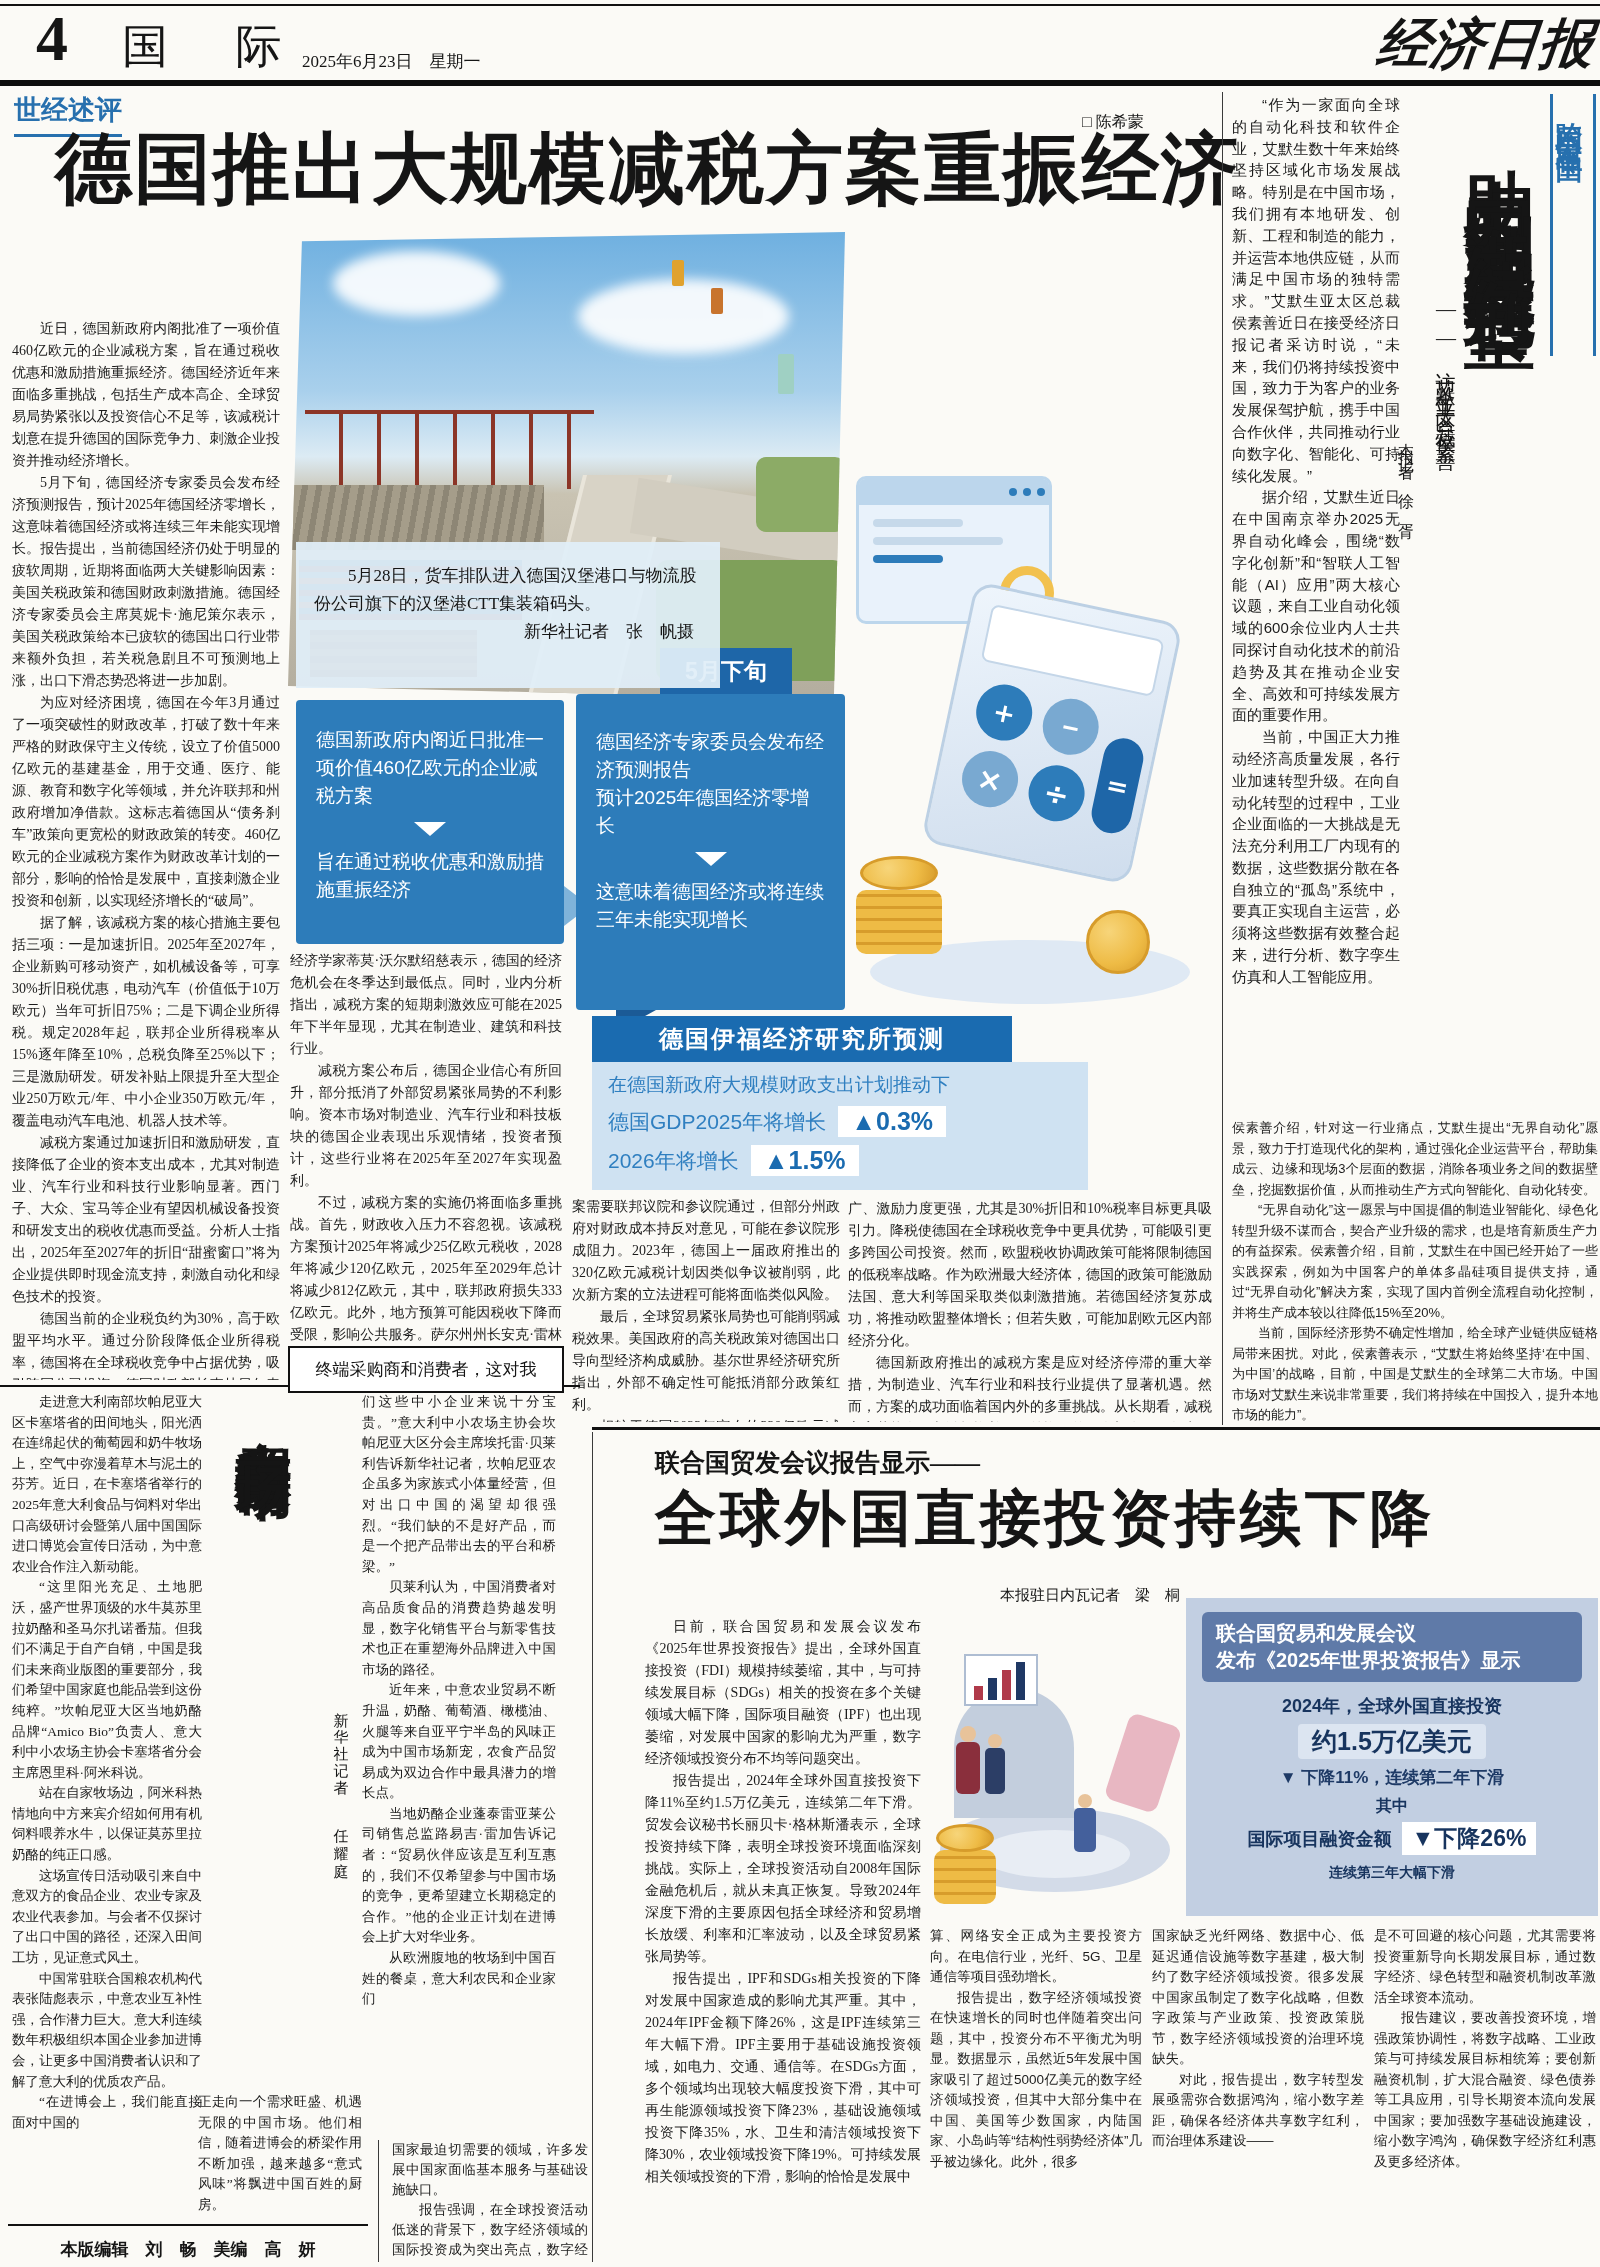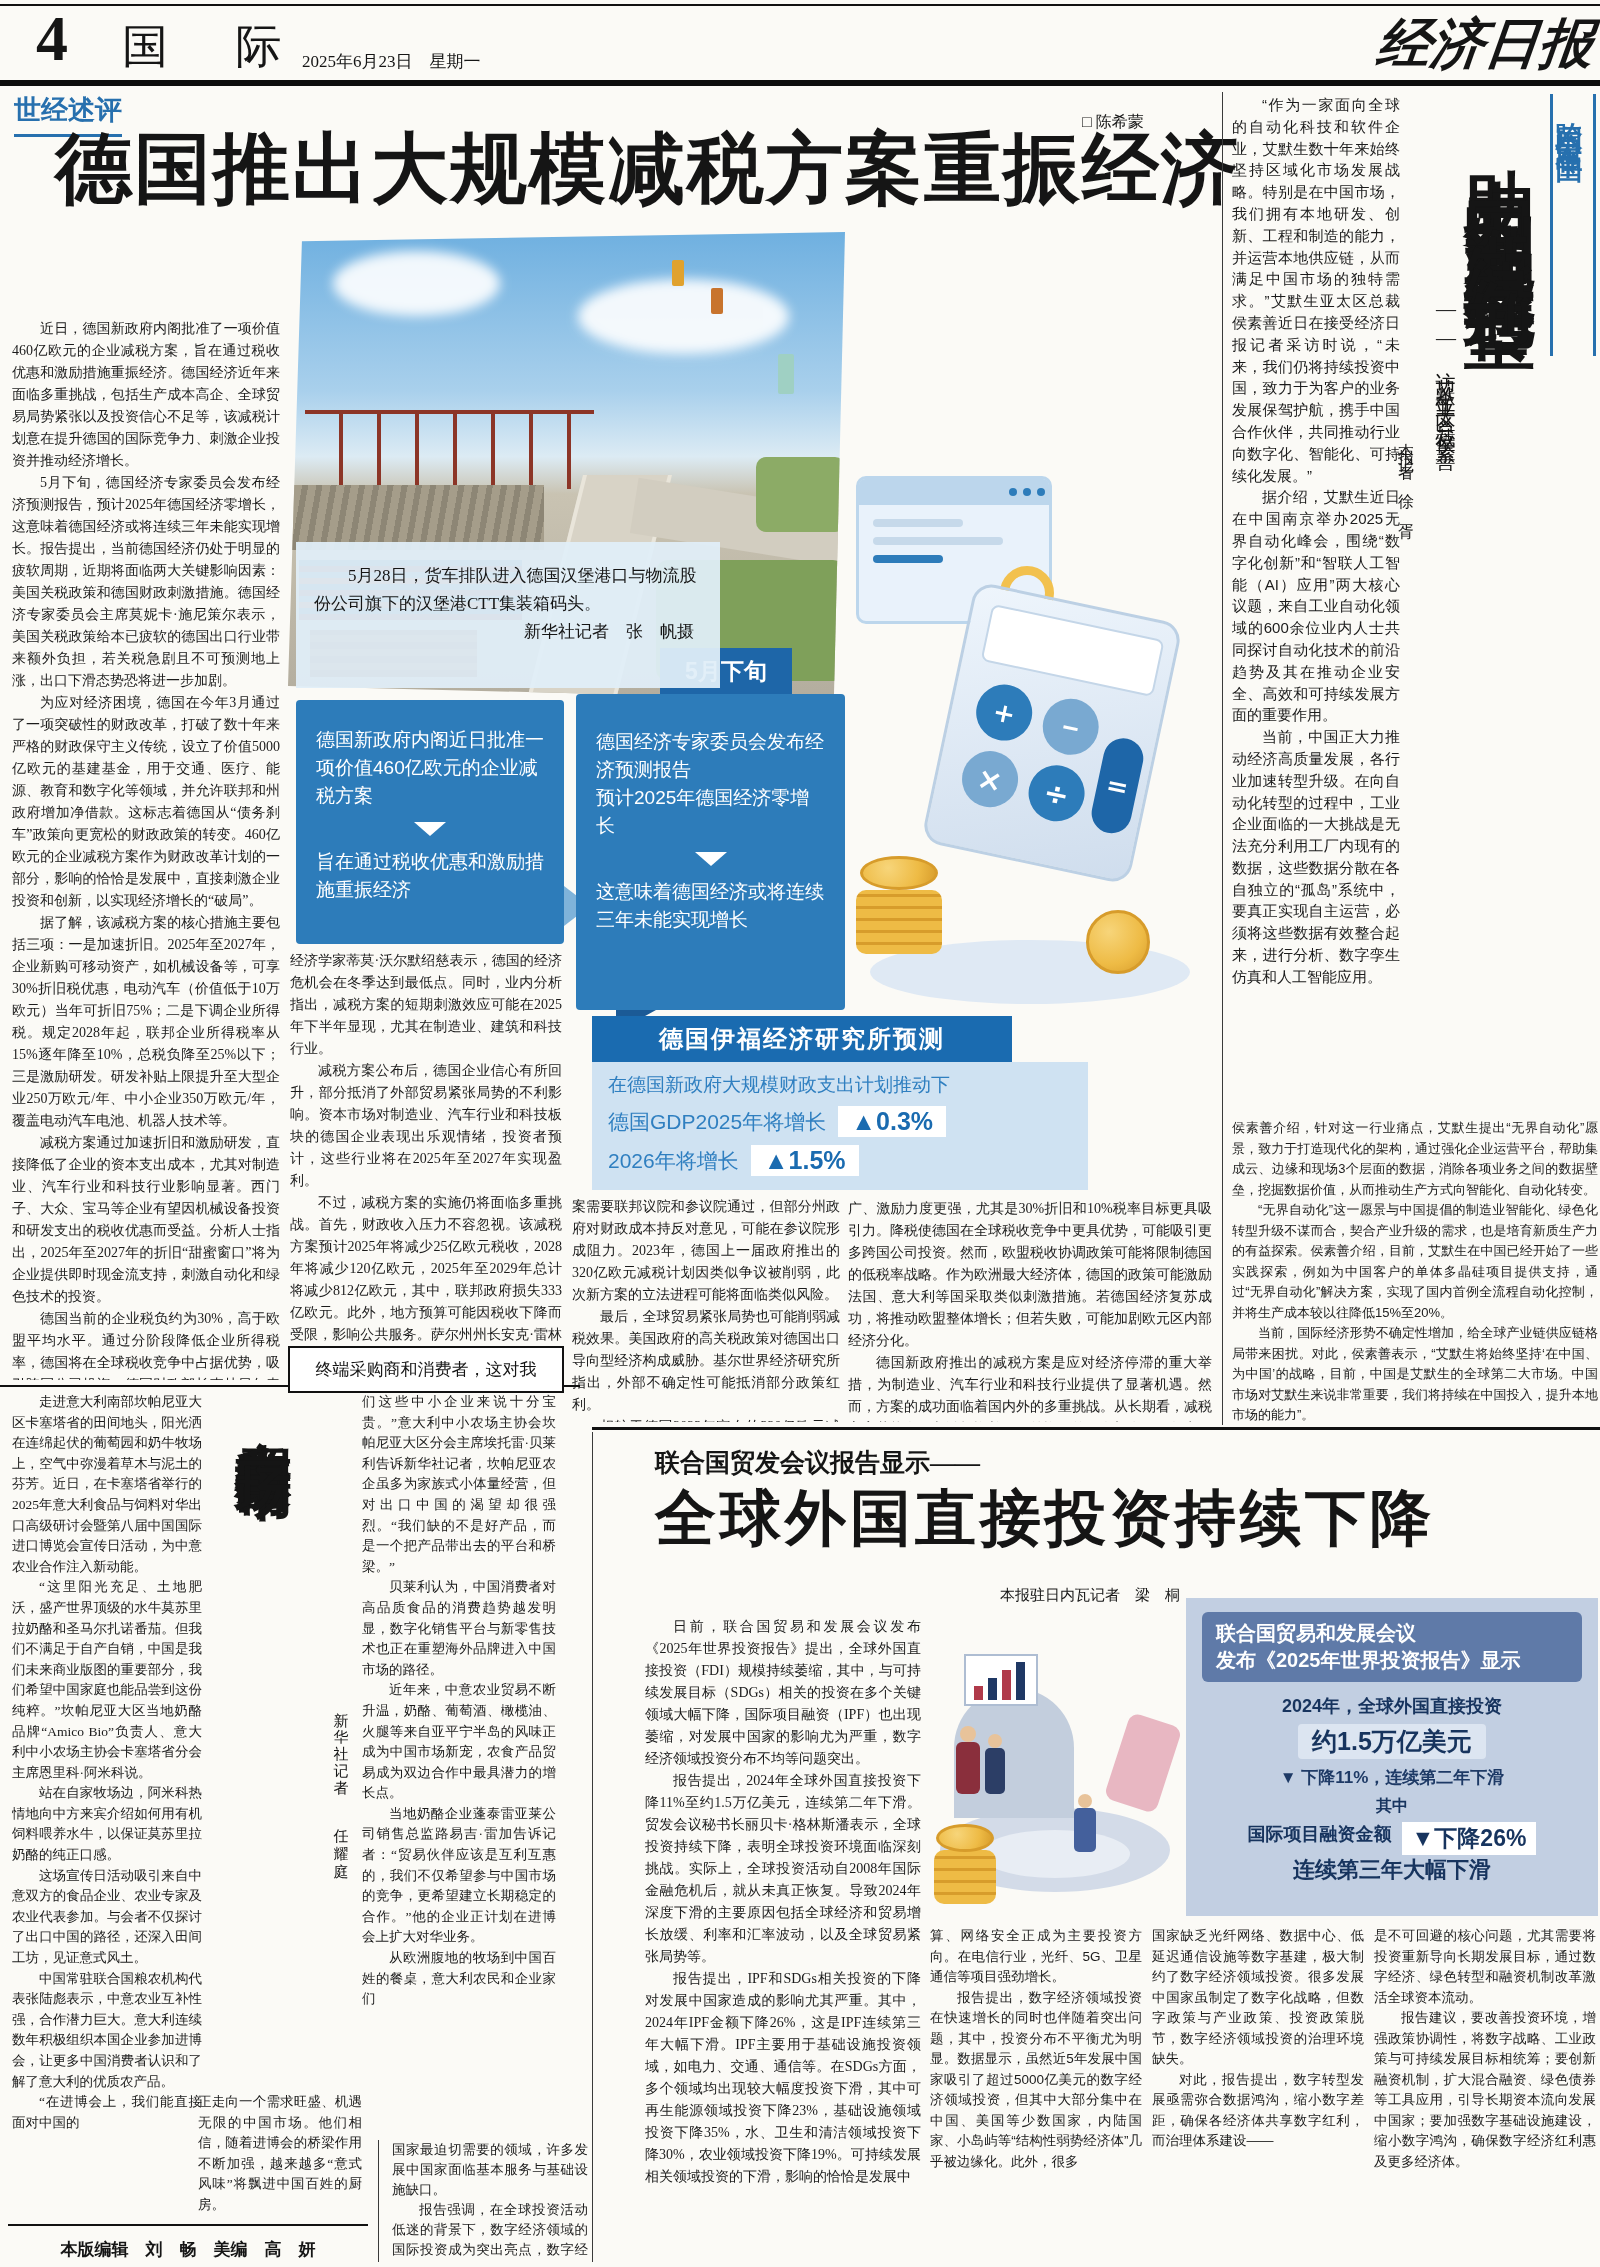--- a/index.html
+++ b/index.html
@@ -118,24 +118,24 @@
   
   #f-illo{left:930px;top:1598px;width:250px;height:318px}
   #f-panel{left:1186px;top:1598px;width:412px;height:318px;background:#c2cfe2;padding:14px 16px 24px 16px;color:#17345e;
            font-family:"Liberation Sans","DejaVu Sans",sans-serif}
   #f-panel .hd{background:#5f7aa8;color:#fff;font-weight:800;font-size:20px;line-height:27px;border-radius:6px;padding:8px 14px}
   #f-panel .ctr{text-align:center}
   #f-line1{font-size:18px;margin-top:12px;font-weight:700}
   #f-val1{display:inline-block;background:#dce5f1;font-weight:800;font-size:25px;padding:1px 14px;margin-top:6px;border-radius:4px}
   #f-line2{font-size:17px;font-weight:800;margin-top:7px;color:#1e3a66}
   #f-mid{font-size:16px;font-weight:700;margin-top:7px}
-  #f-row{display:flex;justify-content:center;margin-top:5px;gap:10px}
+  #f-row{display:flex;align-items:center;justify-content:center;margin-top:5px;gap:10px}
   #f-rowlabel{font-size:18px;font-weight:700}
   #f-rowval{background:#fff;font-weight:800;font-size:23px;padding:1px 10px}
-  #f-note{font-size:22px;font-weight:700;margin-top:0}
+  #f-note{font-size:14px;font-weight:700;margin-top:9px}
   .fig{position:absolute}
 </style>
 </head>
 <body>
 
 <div id="paper">
 
   <div class="abs" id="rule-top"></div>
   <div class="abs serif" id="pagenum">4</div>
   <div class="abs serif" id="section">国 际</div>

